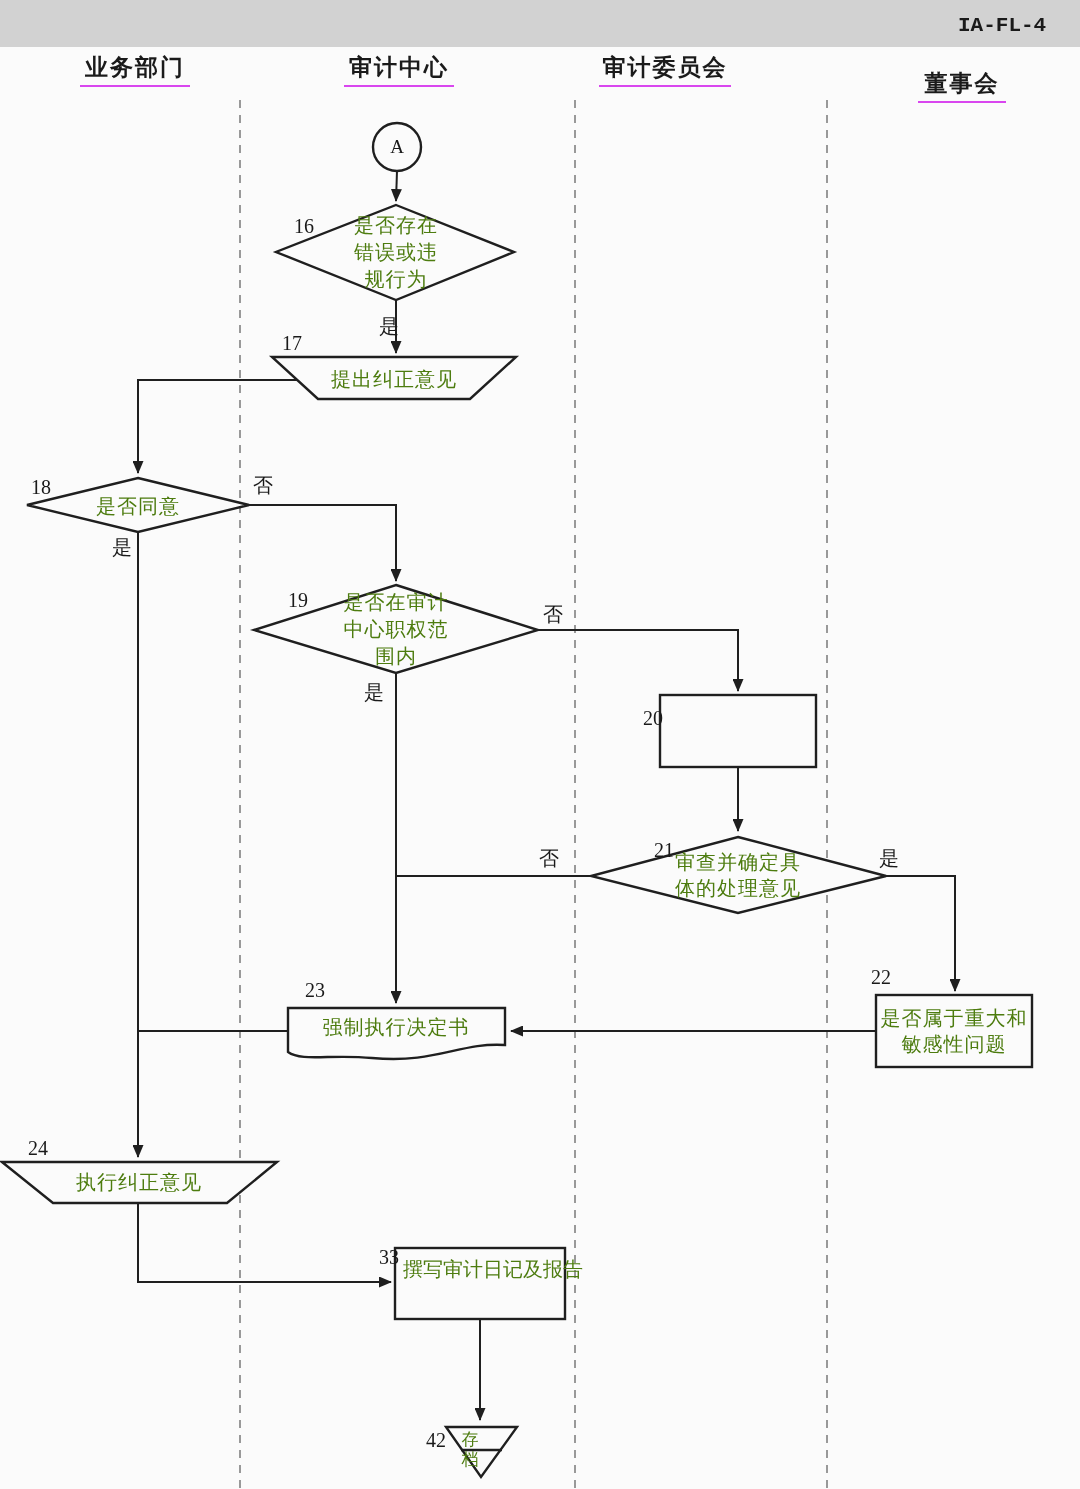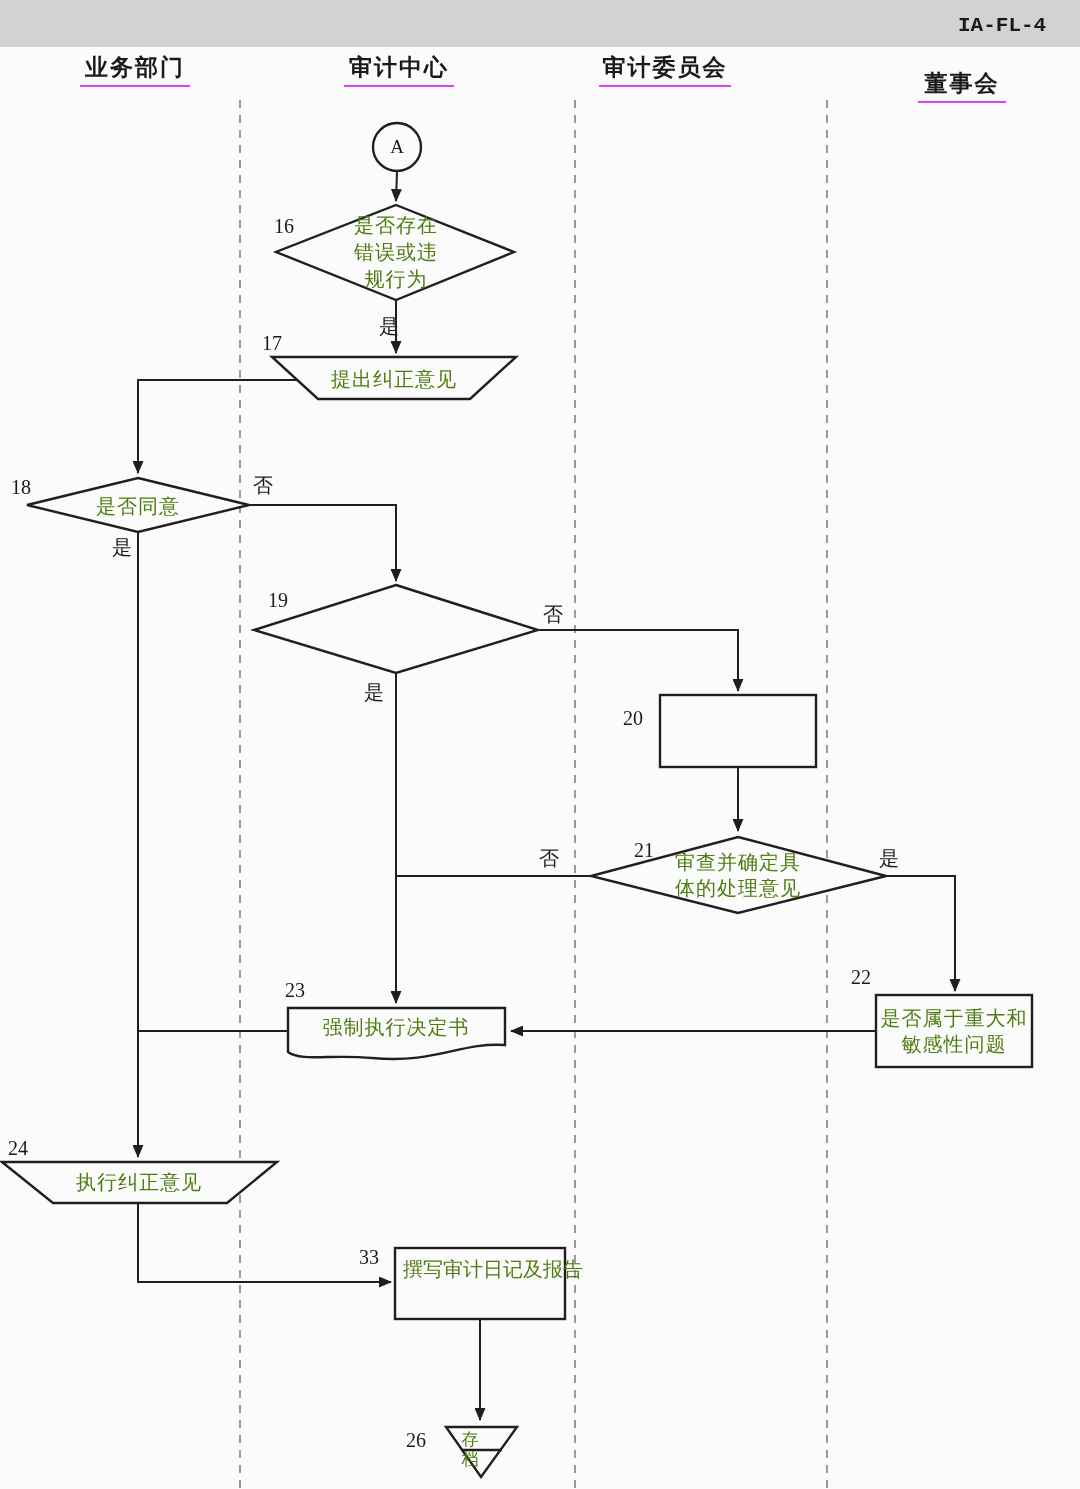--- a/index.html
+++ b/index.html
@@ -60,21 +60,21 @@
     text-align: center;
     font-size: 20px;
     line-height: 26px;
     letter-spacing: 1px;
     color: #4d7c0f;
   }
   .node-label { letter-spacing: 1px; }
   .num {
     position: absolute;
     width: 40px;
-    text-align: left;
+    text-align: right;
     font-size: 20px;
     color: #1a1a1a;
   }
   .edge-label {
     position: absolute;
     width: 30px;
     text-align: center;
     font-size: 20px;
     color: #1a1a1a;
   }
@@ -151,25 +151,26 @@
   <div class="num" style="left:274px; top:215px;">16</div>
   <div class="num" style="left:262px; top:332px;">17</div>
   <div class="num" style="left:11px;  top:476px;">18</div>
   <div class="num" style="left:268px; top:589px;">19</div>
   <div class="num" style="left:623px; top:707px;">20</div>
   <div class="num" style="left:634px; top:839px;">21</div>
   <div class="num" style="left:851px; top:966px;">22</div>
   <div class="num" style="left:285px; top:979px;">23</div>
   <div class="num" style="left:8px;   top:1137px;">24</div>
   <div class="num" style="left:359px; top:1246px;">33</div>
-  <div class="num" style="left:406px; top:1429px;">26</div>
+  <div class="num" style="left:406px; top:1429px;">42</div>
 
   <div class="txt node-label" style="left:351px; top:212px; width:90px;  line-height:27px;">是否存在错误或违规行为</div>
   <div class="txt node-label" style="left:314px; top:366px; width:160px;">提出纠正意见</div>
   <div class="txt node-label" style="left:78px;  top:493px; width:120px;">是否同意</div>
+  <div class="txt node-label" style="left:343px; top:589px; width:106px; line-height:27px;">是否在审计中心职权范围内</div>
   <div class="txt node-label" style="left:674px; top:849px; width:128px;">审查并确定具体的处理意见</div>
   <div class="txt node-label" style="left:880px; top:1005px; width:148px;">是否属于重大和敏感性问题</div>
   <div class="txt node-label" style="left:316px; top:1014px; width:160px;">强制执行决定书</div>
   <div class="txt node-label" style="left:59px;  top:1169px; width:160px;">执行纠正意见</div>
   <div class="txt node-label" style="left:398px; top:1256px; width:190px; letter-spacing:0;">撰写审计日记及报告</div>
   <div class="txt node-label" style="left:456px; top:1430px; width:28px; font-size:17px; line-height:20px; letter-spacing:0;">存档</div>
 
   <div class="edge-label" style="left:374px; top:313px;">是</div>
   <div class="edge-label" style="left:248px; top:472px;">否</div>
   <div class="edge-label" style="left:107px; top:534px;">是</div>

